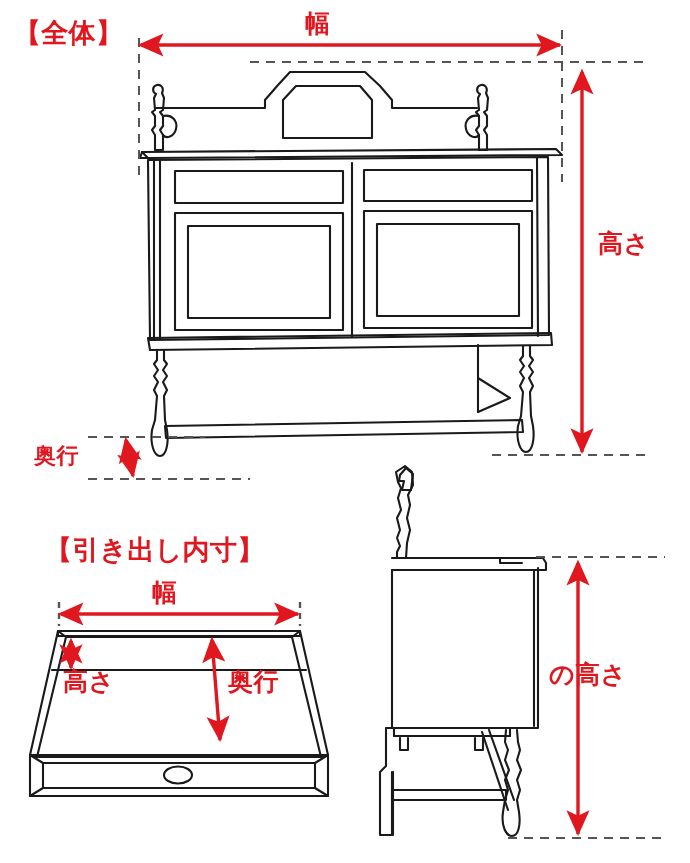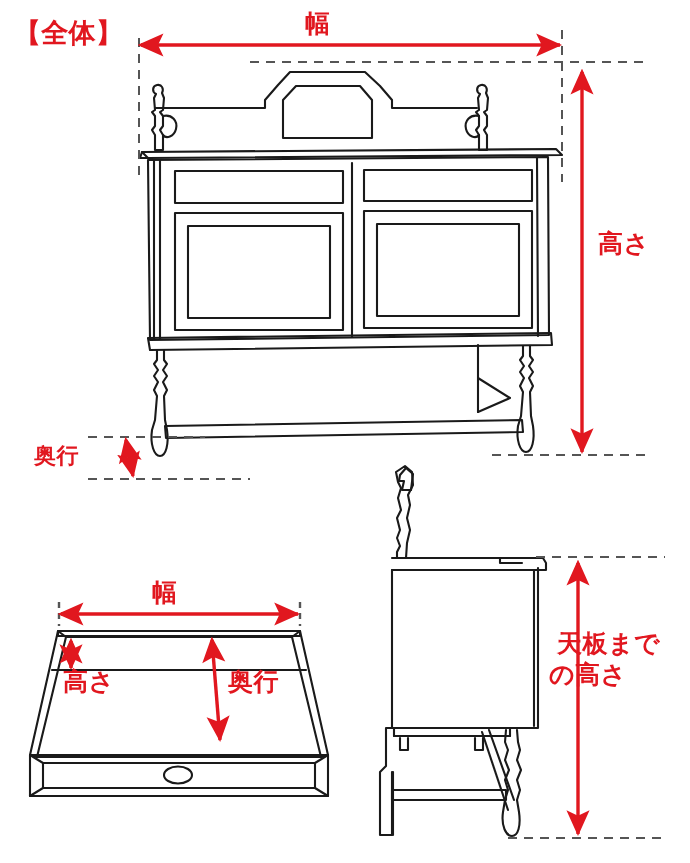--- a/index.html
+++ b/index.html
@@ -390,24 +390,24 @@
   </svg>
 
   <div class="label section-title" style="left:14px; top:19px;">【全体】</div>
 
   <div class="label dim-label" style="left:305px; top:11px;">幅</div>
 
   <div class="label dim-label" style="left:598px; top:231px;">高さ</div>
 
   <div class="label dim-label-small" style="left:34px; top:444px;">奥行</div>
 
+  <div class="label section-title" style="left:45px; top:536px;">【引き出し内寸】</div>
 
   <div class="label dim-label" style="left:152px; top:580px;">幅</div>
 
   <div class="label dim-label" style="left:63px; top:669px;">高さ</div>
 
   <div class="label dim-label" style="left:228px; top:669px;">奥行</div>
 
-  <div class="label dim-label-multiline" style="left:557px; top:629px;">天板まで</div>
 
   <div class="label dim-label-multiline" style="left:549px; top:660px;">の高さ</div>
 
 </div>
 
 </body></html>

